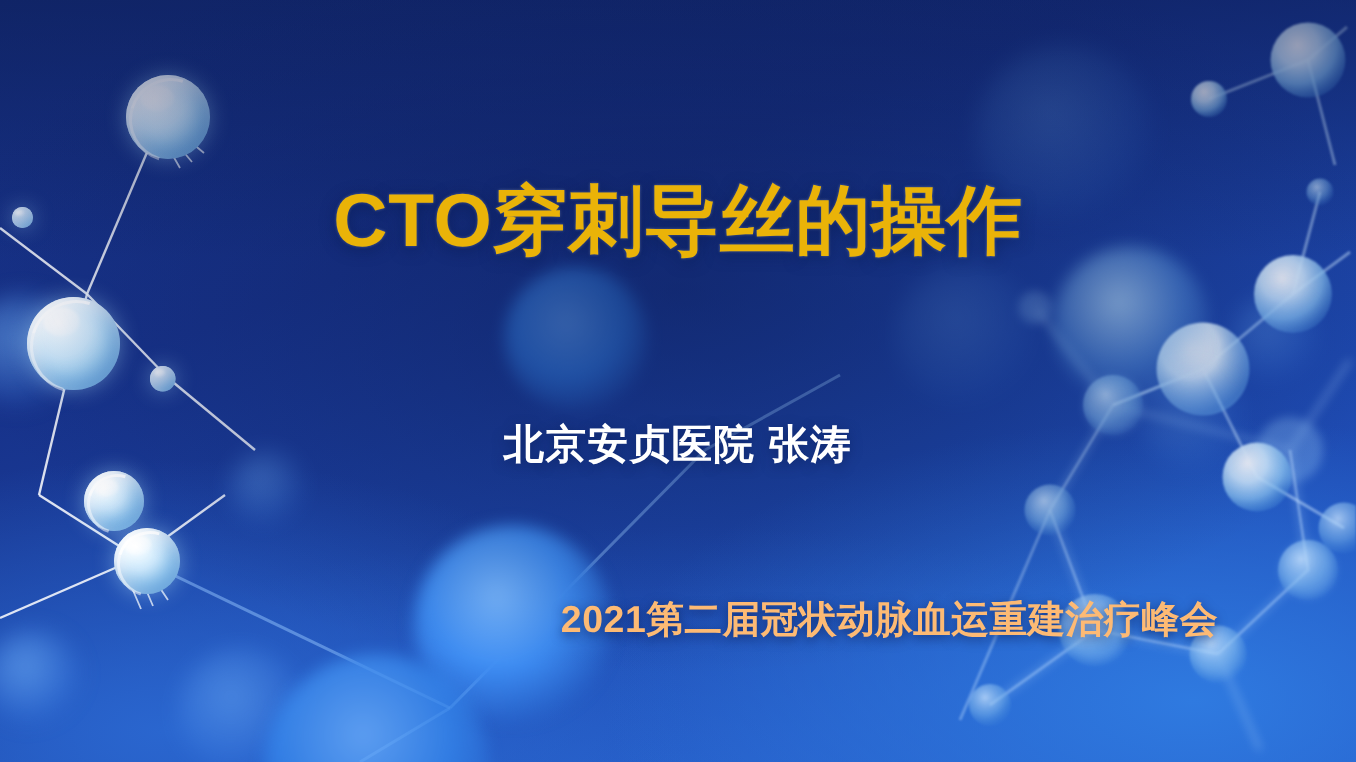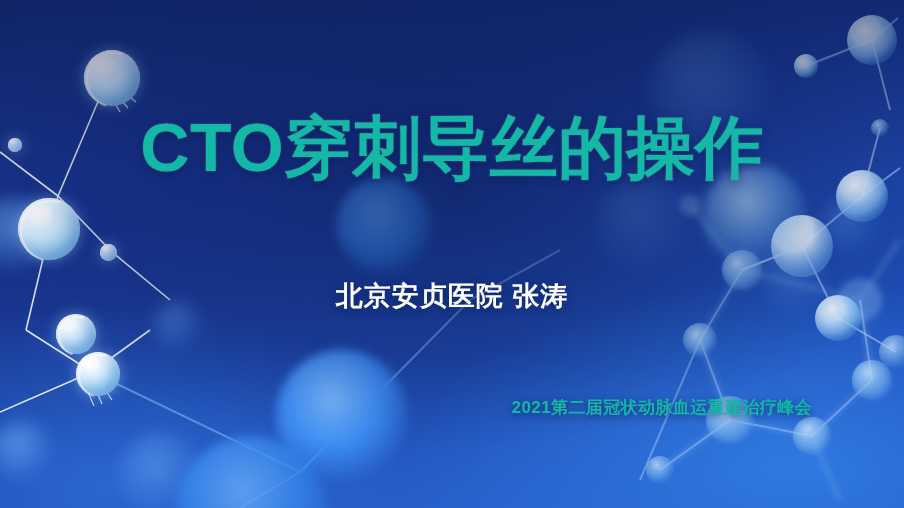--- a/index.html
+++ b/index.html
@@ -82,46 +82,46 @@
   }
 
   
   .title-block {
     position: absolute;
     left: 0; right: 0;
     top: 112px;
     text-align: center;
   }
   .title-line {
-    color: #14b8a6;
+    color: #eab308;
     font-weight: 700;
-    font-size: 68px;
+    font-size: 50px;
     line-height: 70px;
     letter-spacing: 0.5px;
     text-shadow: 0 2px 10px rgba(8,24,76,0.55), 0 0 2px rgba(255,255,255,0.35);
     white-space: nowrap;
   }
   .subtitle {
     position: absolute;
     left: 0; right: 0;
     top: 278px;
     text-align: center;
     color: #ffffff;
     font-weight: 700;
     font-size: 27px;
     letter-spacing: 1px;
     text-shadow: 0 2px 8px rgba(8,24,76,0.5);
   }
   .footer {
     position: absolute;
     right: 92px;
     top: 396px;
-    color: #14b8a6;
+    color: #fdba74;
     font-weight: 700;
-    font-size: 17px;
+    font-size: 25px;
     letter-spacing: 0.4px;
     text-shadow: 0 2px 7px rgba(8,24,76,0.6);
     white-space: nowrap;
   }
 </style>
 </head>
 <body>
 
 <div id="slide">
 

